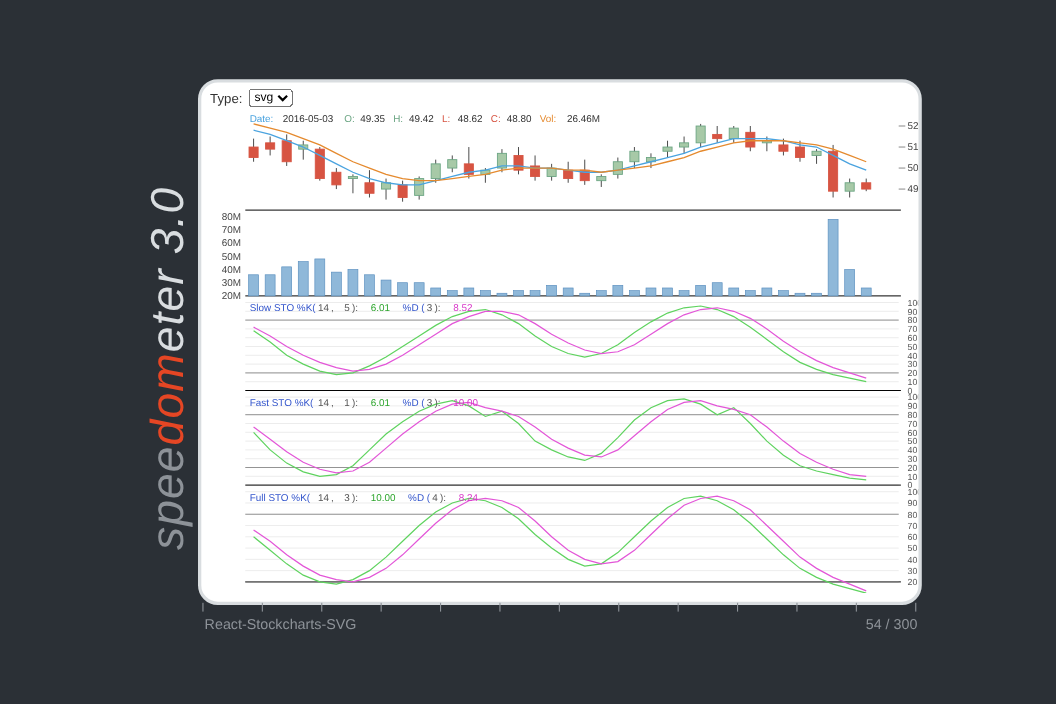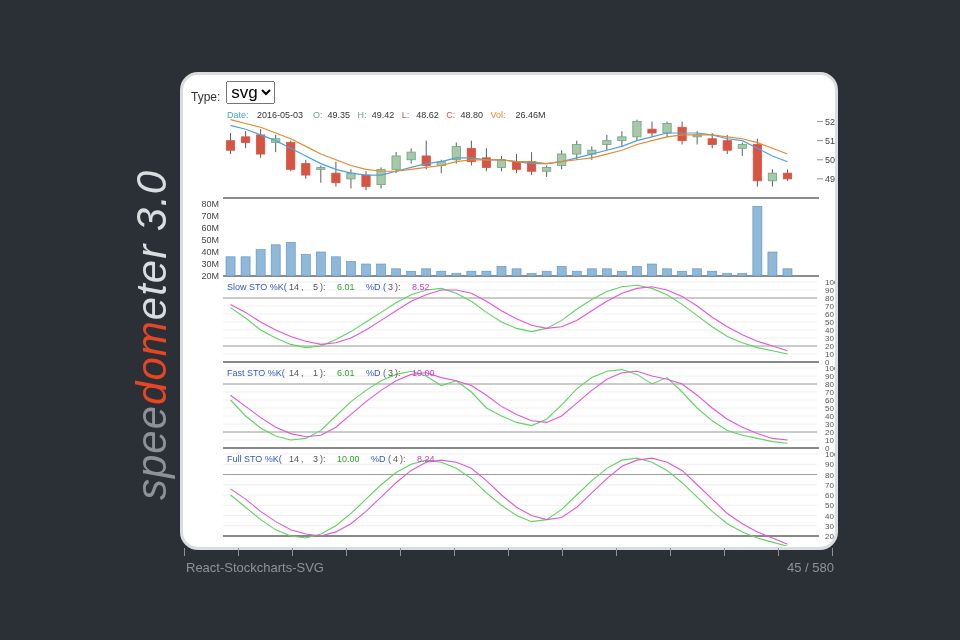--- a/index.html
+++ b/index.html
@@ -1,20 +1,20 @@
 <!DOCTYPE html>
 <html><head>
 <meta charset="utf-8">
 <style>
   html,body{margin:0;padding:0;width:960px;height:640px;background:#2b3036;font-family:Helvetica,Arial,sans-serif;overflow:hidden}
   .logo{position:absolute;left:128px;top:500px;transform:rotate(-90deg);transform-origin:left top;font-size:42px;font-style:italic;letter-spacing:1px;white-space:nowrap}
   .logo .s1{color:#8d9298}.logo .s2{color:#e54624}.logo .s3{color:#d9dde0}
   .frame{position:absolute;left:180px;top:72px;width:652px;height:472px;border:3px solid #d9dde0;border-radius:18px;background:#fff;overflow:hidden}
   .topbar{display:flex;align-items:flex-end;gap:6px;padding:6px 24px 2px 8px;font-size:12px;color:#333}
-  select{font-size:17px}
+  select{font-size:11px}
   .footer{position:absolute;left:186px;top:556px;width:648px;display:flex;justify-content:space-between;color:#8d9298;font-size:13px;padding-top:4px}
   .ticks{position:absolute;left:180px;top:548px;width:656px;height:10px}
   .ticks span{position:absolute;top:0;width:1px;height:8px;background:#8d9298}
 </style>
 </head>
 <body>
 
 <div class="logo">
   <span class="s1">spee</span><span class="s2">dom</span><span class="s3">eter 3.0</span>
 </div>
@@ -297,14 +297,14 @@
     <span style="left: 328px;"></span>
     <span style="left: 382px;"></span>
     <span style="left: 436px;"></span>
     <span style="left: 490px;"></span>
     <span style="left: 544px;"></span>
     <span style="left: 598px;"></span>
     <span style="left: 652px;"></span>
   </div>
 <div class="footer">
   <span>React-Stockcharts-SVG</span>
-  <span>45 / 580</span>
+  <span>54 / 300</span>
 </div>
 
 </body></html>

